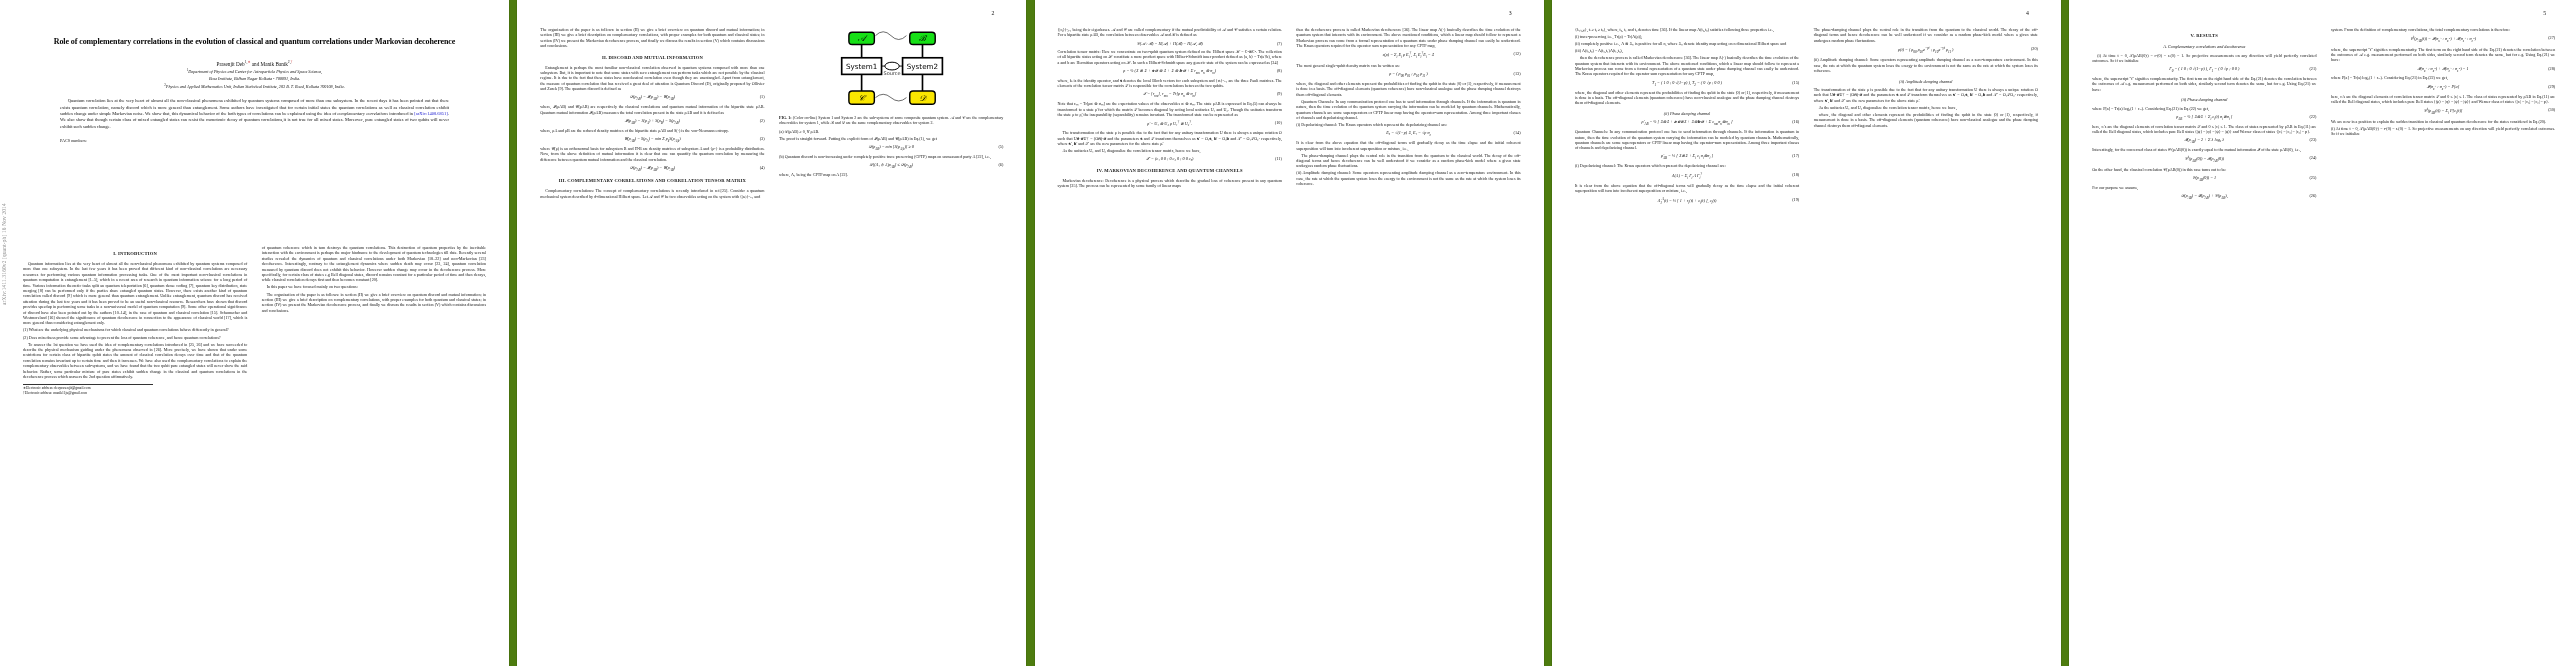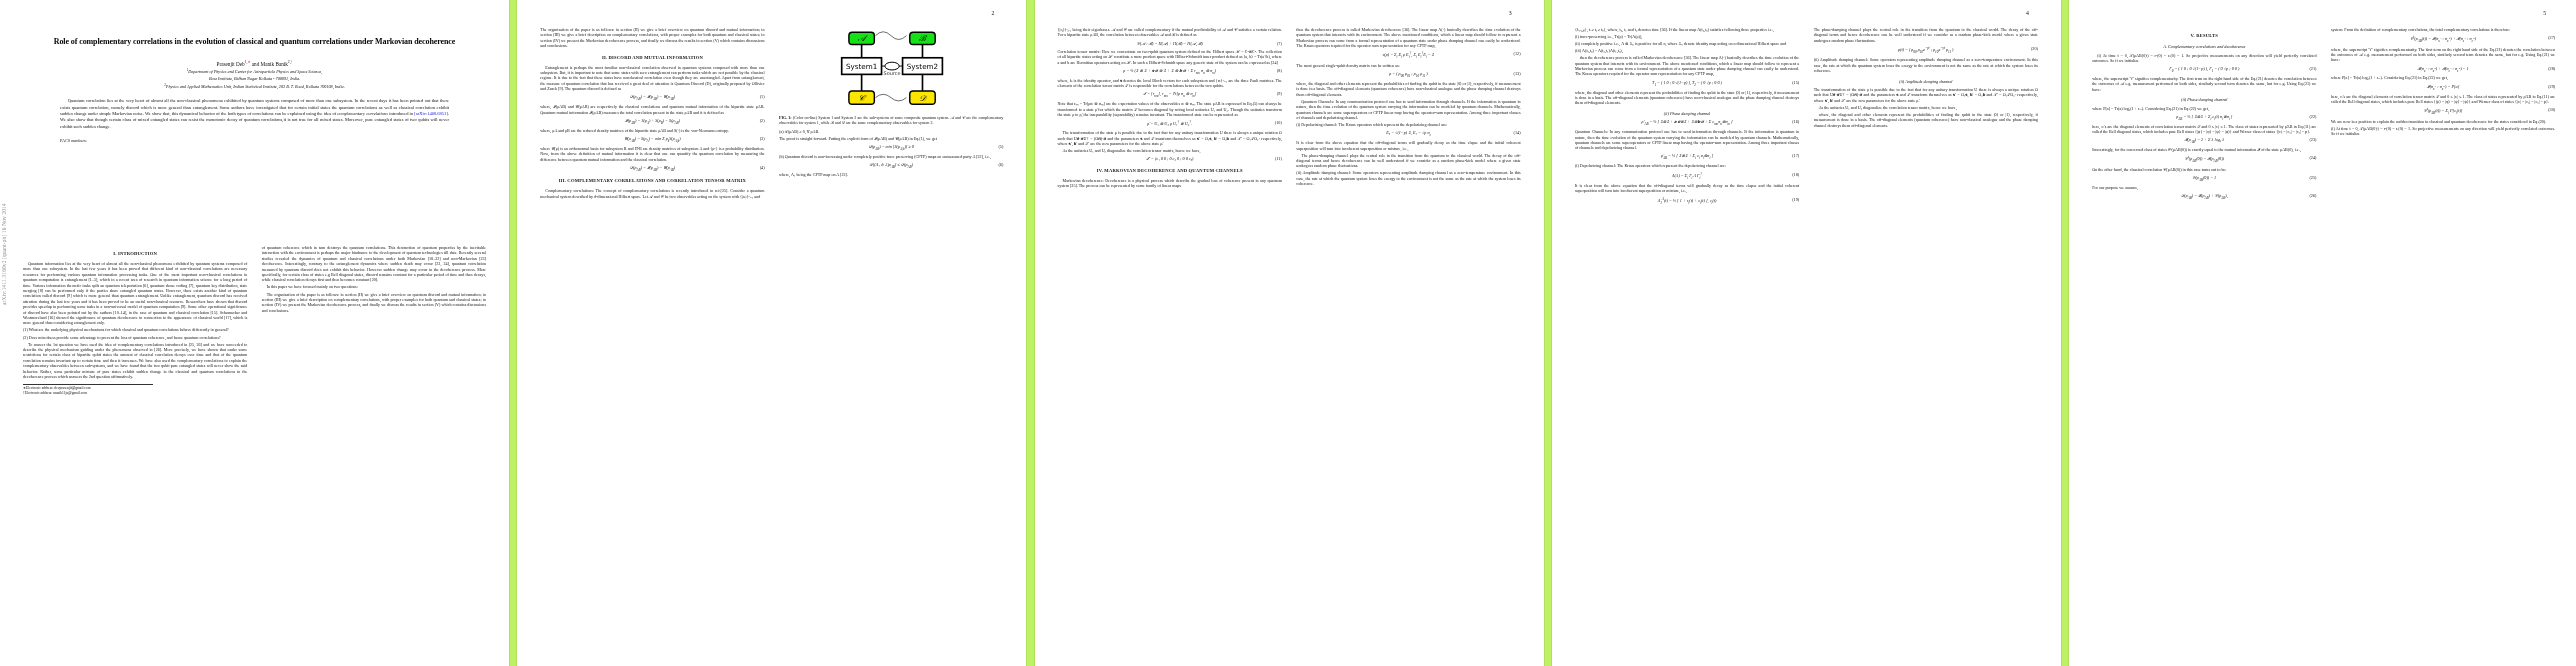--- a/index.html
+++ b/index.html
@@ -1,17 +1,17 @@
 <!DOCTYPE html>
 <html style="font-size:9px"><head>
 <meta charset="utf-8">
 <style>
   html,body{margin:0;padding:0;background:#7a7a7a;}
   body{font-family:"Liberation Serif", serif;}
-  .spread{width:2300px;height:667px;display:flex;background:#bef264;}
+  .spread{width:2300px;height:667px;display:flex;background:#4d7c0f;}
   .page{background:#ffffff;position:relative;flex:0 0 auto;width:509px;height:667px;
         margin-right:8.3px;overflow:hidden;box-shadow:0 0 1.1px rgba(0,0,0,.4);}
   .page:first-child{margin-left:0;}
   .page:last-child{margin-right:0;}
 
   .pagenum{position:absolute;top:10px;right:32px;font-size:5.8px;font-style:normal;color:#111;}
 
   .arxiv-stamp{position:absolute;left:1.1px;top:83px;width:12.2px;height:222px;
       writing-mode:vertical-rl;transform:rotate(180deg);
       font-size:5.3px;color:#8d8d8d;letter-spacing:0.2px;white-space:nowrap;

